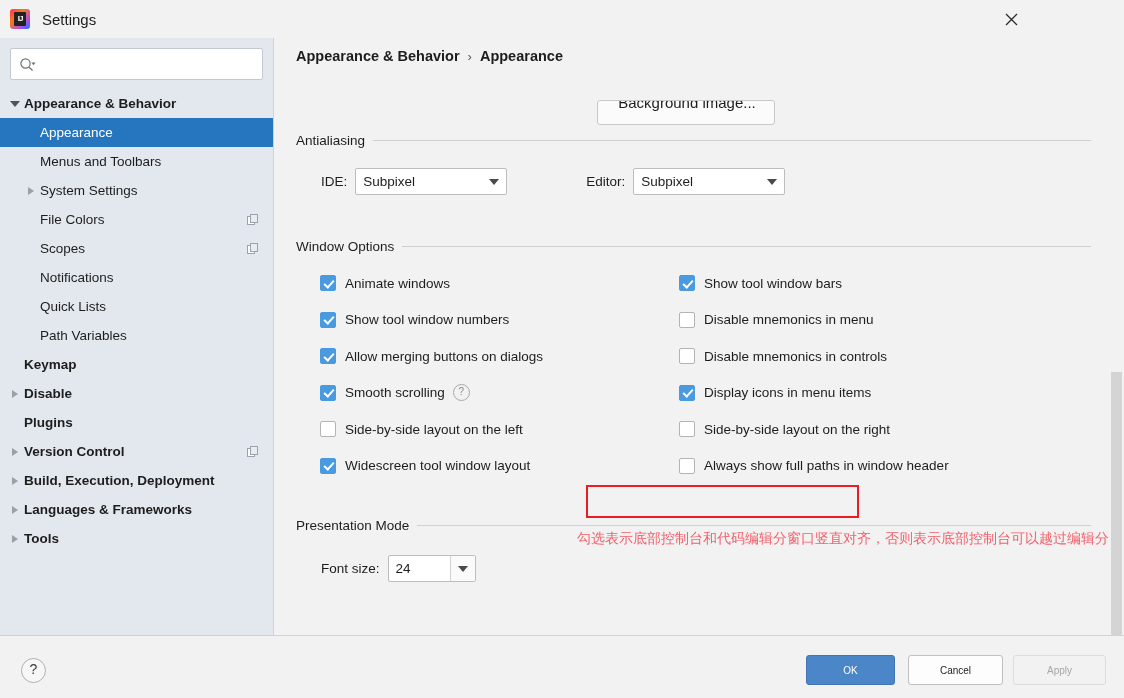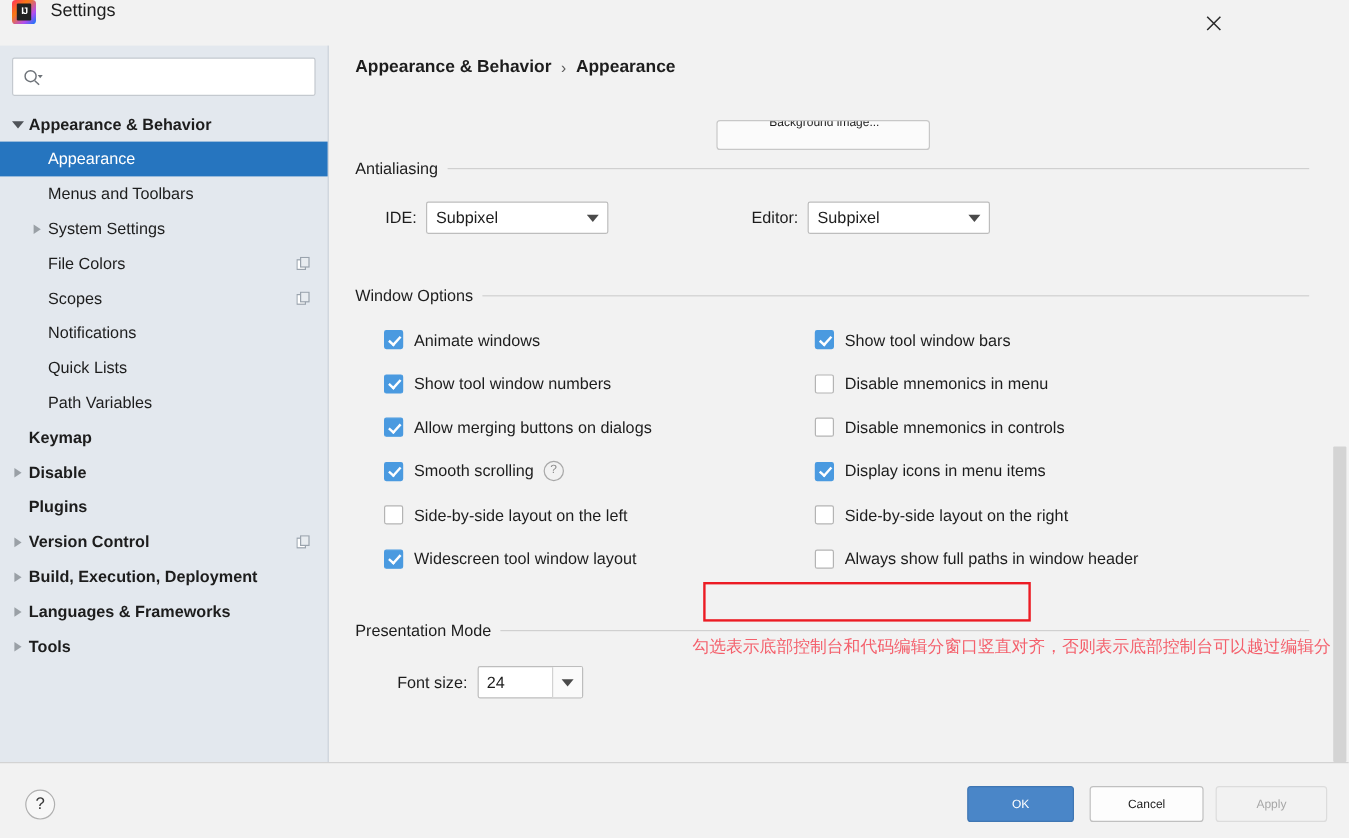--- a/index.html
+++ b/index.html
@@ -22,21 +22,21 @@
     background: #f2f2f2;
   }
 
   
   .titlebar {
     position: absolute;
     left: 0; top: 0;
     width: 1034px; height: 38px;
     background: #f2f2f2;
     display: flex;
-    align-items: flex-start;
+    align-items: center;
   }
   .app-logo {
     margin-left: 10px;
     width: 20px; height: 20px;
     position: relative;
     border-radius: 3px;
     background: linear-gradient(135deg, #fe315d 0%, #f97a12 35%, #b24cf0 72%, #087cfa 100%);
     overflow: hidden;
   }
   .app-logo .glyph {
@@ -190,21 +190,21 @@
     border: 1px solid #c8c8c8;
     border-radius: 3px;
     box-sizing: border-box;
     overflow: hidden;
   }
   .clipped-btn span {
     position: absolute;
     left: 0; top: -9px;
     width: 178px;
     text-align: center;
-    font-size: 10px;
+    font-size: 15px;
     color: #1d1d1d;
     line-height: 22px;
   }
 
   .section {
     position: absolute;
     left: 21px;
     width: 795px;
   }
   .section-head {
@@ -548,21 +548,21 @@
         <span class="rule"></span>
       </div>
       <div class="row-inline" style="margin-top:19px;">
         <span class="fld-label" style="margin-left:25px;">IDE:</span>
         <div class="combo" style="width:152px; margin-left:8px;">
           <span class="val">Subpixel</span>
           <span class="caret">
               <i></i>
             </span>
         </div>
-        <span class="fld-label" style="margin-left:119px;">Editor:</span>
+        <span class="fld-label" style="margin-left:79px;">Editor:</span>
         <div class="combo" style="width:152px; margin-left:8px;">
           <span class="val">Subpixel</span>
           <span class="caret">
               <i></i>
             </span>
         </div>
       </div>
     </div>
 
     <div class="section" style="top:199px;">
@@ -628,21 +628,21 @@
     <div class="highlight-box"></div>
 
     <div class="annotation">勾选表示底部控制台和代码编辑分窗口竖直对齐，否则表示底部控制台可以越过编辑分窗口占位Project项目视图</div>
 
     <div class="section" style="top:478px;">
       <div class="section-head">
         <span class="lbl">Presentation Mode</span>
         <span class="rule"></span>
       </div>
       <div class="row-inline" style="margin-top:21px;">
-        <span class="fld-label" style="margin-left:35px;">Font size:</span>
+        <span class="fld-label" style="margin-left:25px;">Font size:</span>
         <div class="combo split" style="width:88px; margin-left:8px;align-items:center;">
           <span class="val">24</span>
           <span class="caret">
               <i></i>
             </span>
         </div>
       </div>
     </div>
 
     <div class="vscroll">

